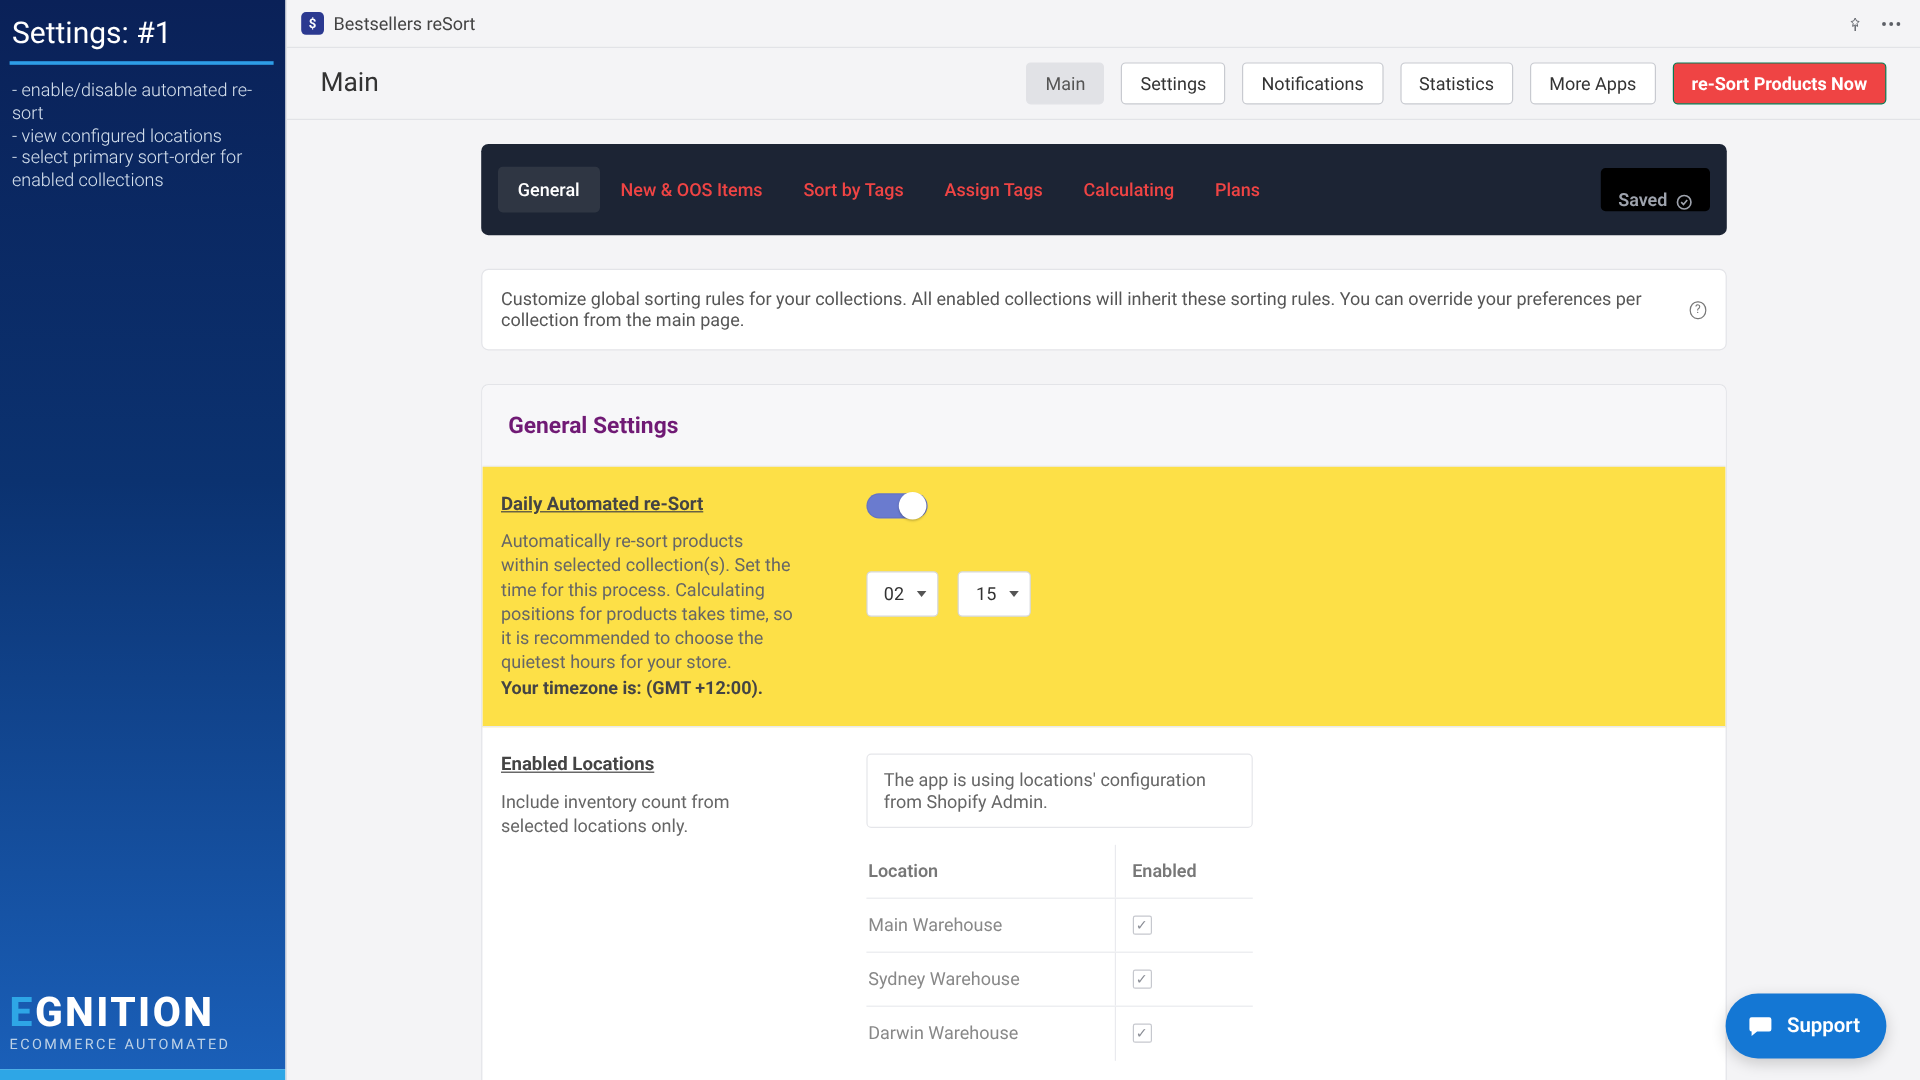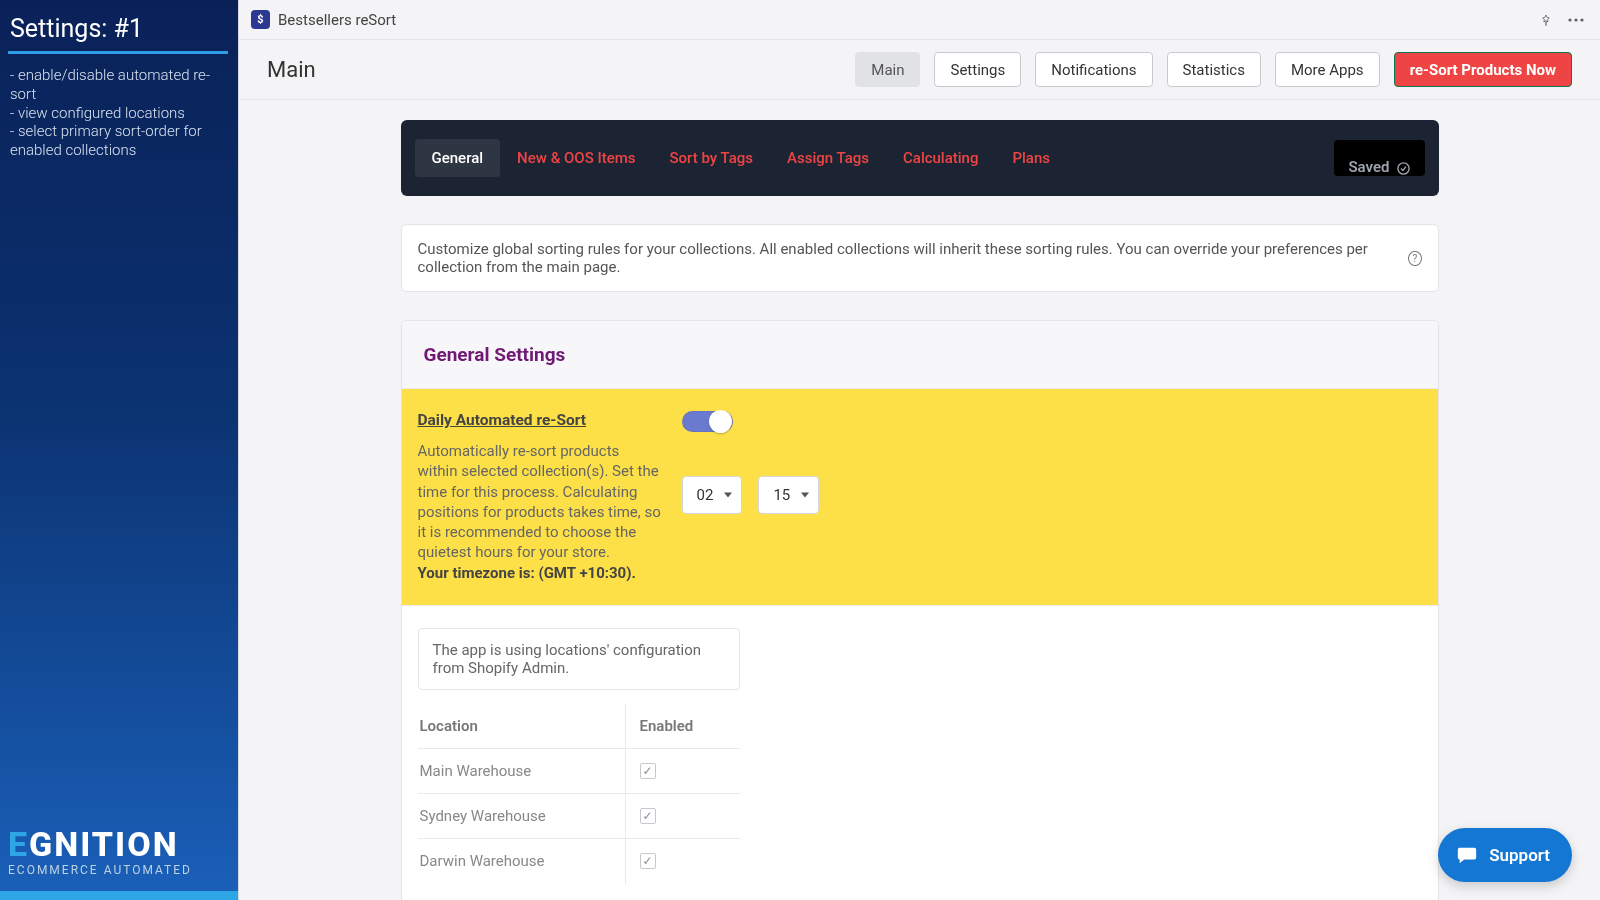--- a/index.html
+++ b/index.html
@@ -237,20 +237,21 @@
     border-bottom: 1px solid #e9eaee;
   }
   .card-section:last-child { border-bottom: none; }
   .card-section .left-col {
     width: 264px;
     padding-right: 20px;
   }
   .card-section .right-col {
     flex: 1;
     padding-left: 0;
+    margin-left: 40px;
   }
   .sec-title {
     font-size: 15.5px;
     font-weight: 700;
     color: #444;
     text-decoration: underline;
     margin-bottom: 12px;
   }
   .sec-desc {
     font-size: 15px;
@@ -440,41 +441,45 @@
       </div>
 
       <div class="card">
         <div class="card-header">General Settings</div>
 
         <div class="card-section section-daily">
           <div class="left-col">
             <div class="sec-title">Daily Automated re-Sort</div>
             <div class="sec-desc">
               <span>Automatically re-sort products within selected collection(s). Set the time for this process. Calculating positions for products takes time, so it is recommended to choose the quietest hours for your store.</span><br>
-              <strong>Your timezone is: (GMT +10:30).</strong>
+              <strong>Your timezone is: (GMT +12:00).</strong>
             </div>
           </div>
           <div class="right-col">
             <div class="toggle">
               <div class="knob"></div>
             </div>
             <div class="time-selects">
               <div class="select">
                 <span>02</span>
                 <span class="caret"></span>
               </div>
               <div class="select">
                 <span>15</span>
                 <span class="caret"></span>
               </div>
             </div>
           </div>
         </div>
 
         <div class="card-section">
+          <div class="left-col">
+            <div class="sec-title">Enabled Locations</div>
+            <div class="sec-desc">Include inventory count from selected locations only.</div>
+          </div>
           <div class="right-col">
             <div class="locations-note">The app is using locations' configuration from Shopify Admin.</div>
             <div class="loc-table">
               <div class="row head">
                 <div class="c1">Location</div>
                 <div class="c2">Enabled</div>
               </div>
               <div class="row">
                 <div class="c1">Main Warehouse</div>
                 <div class="c2">

